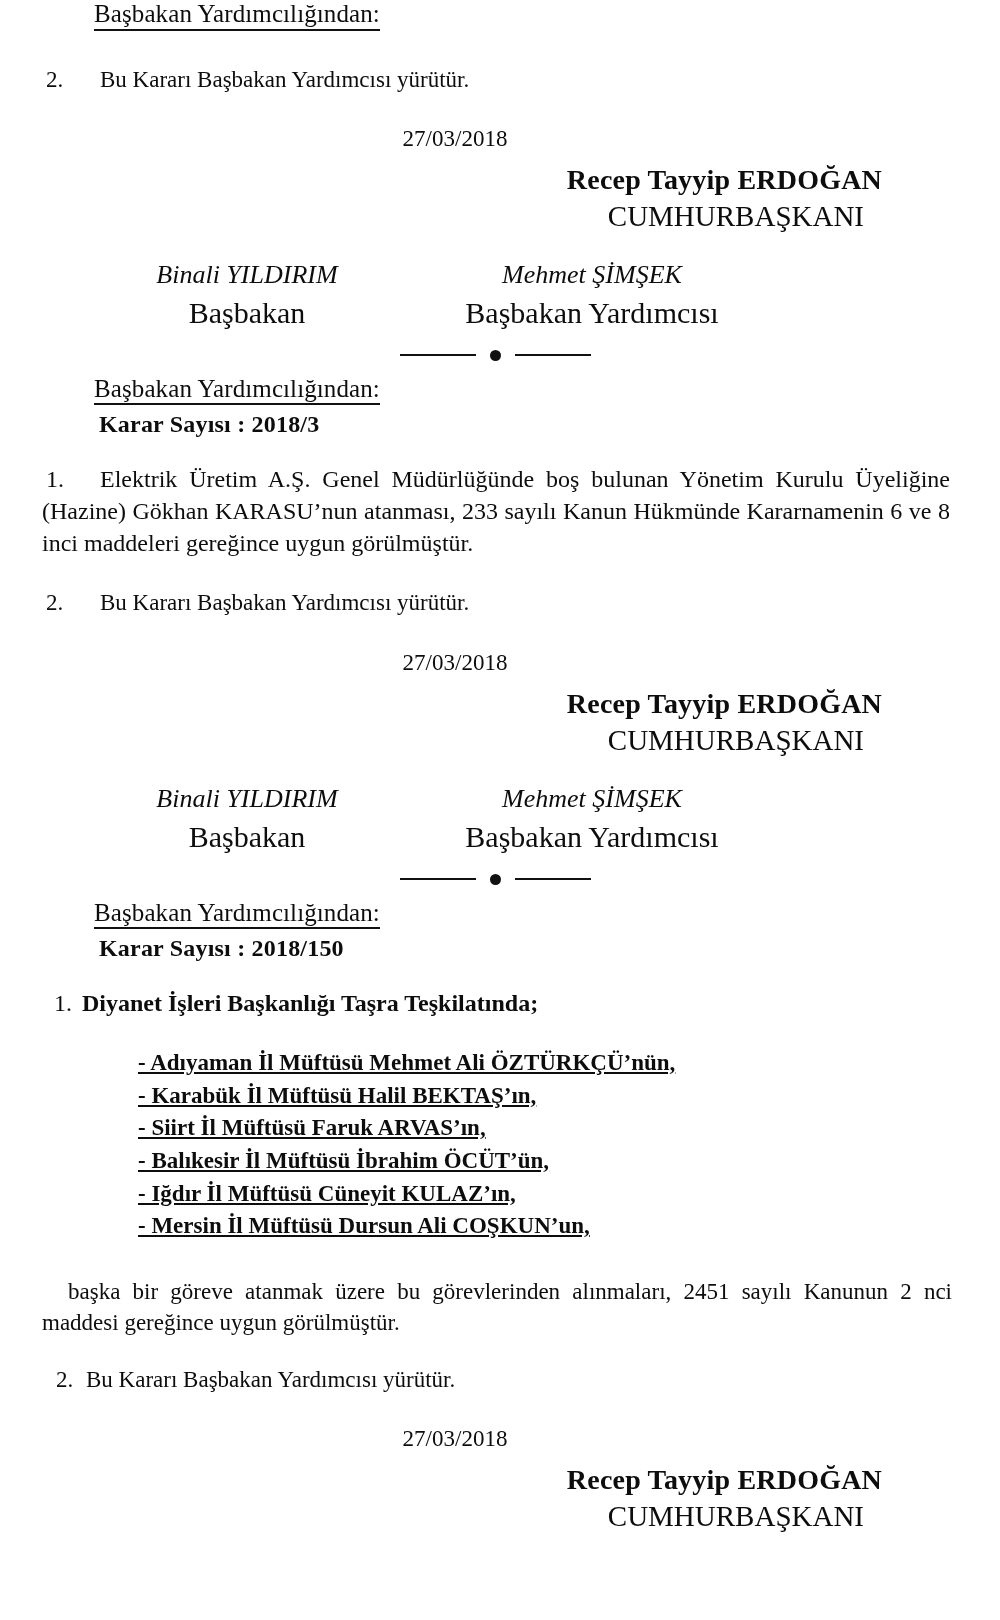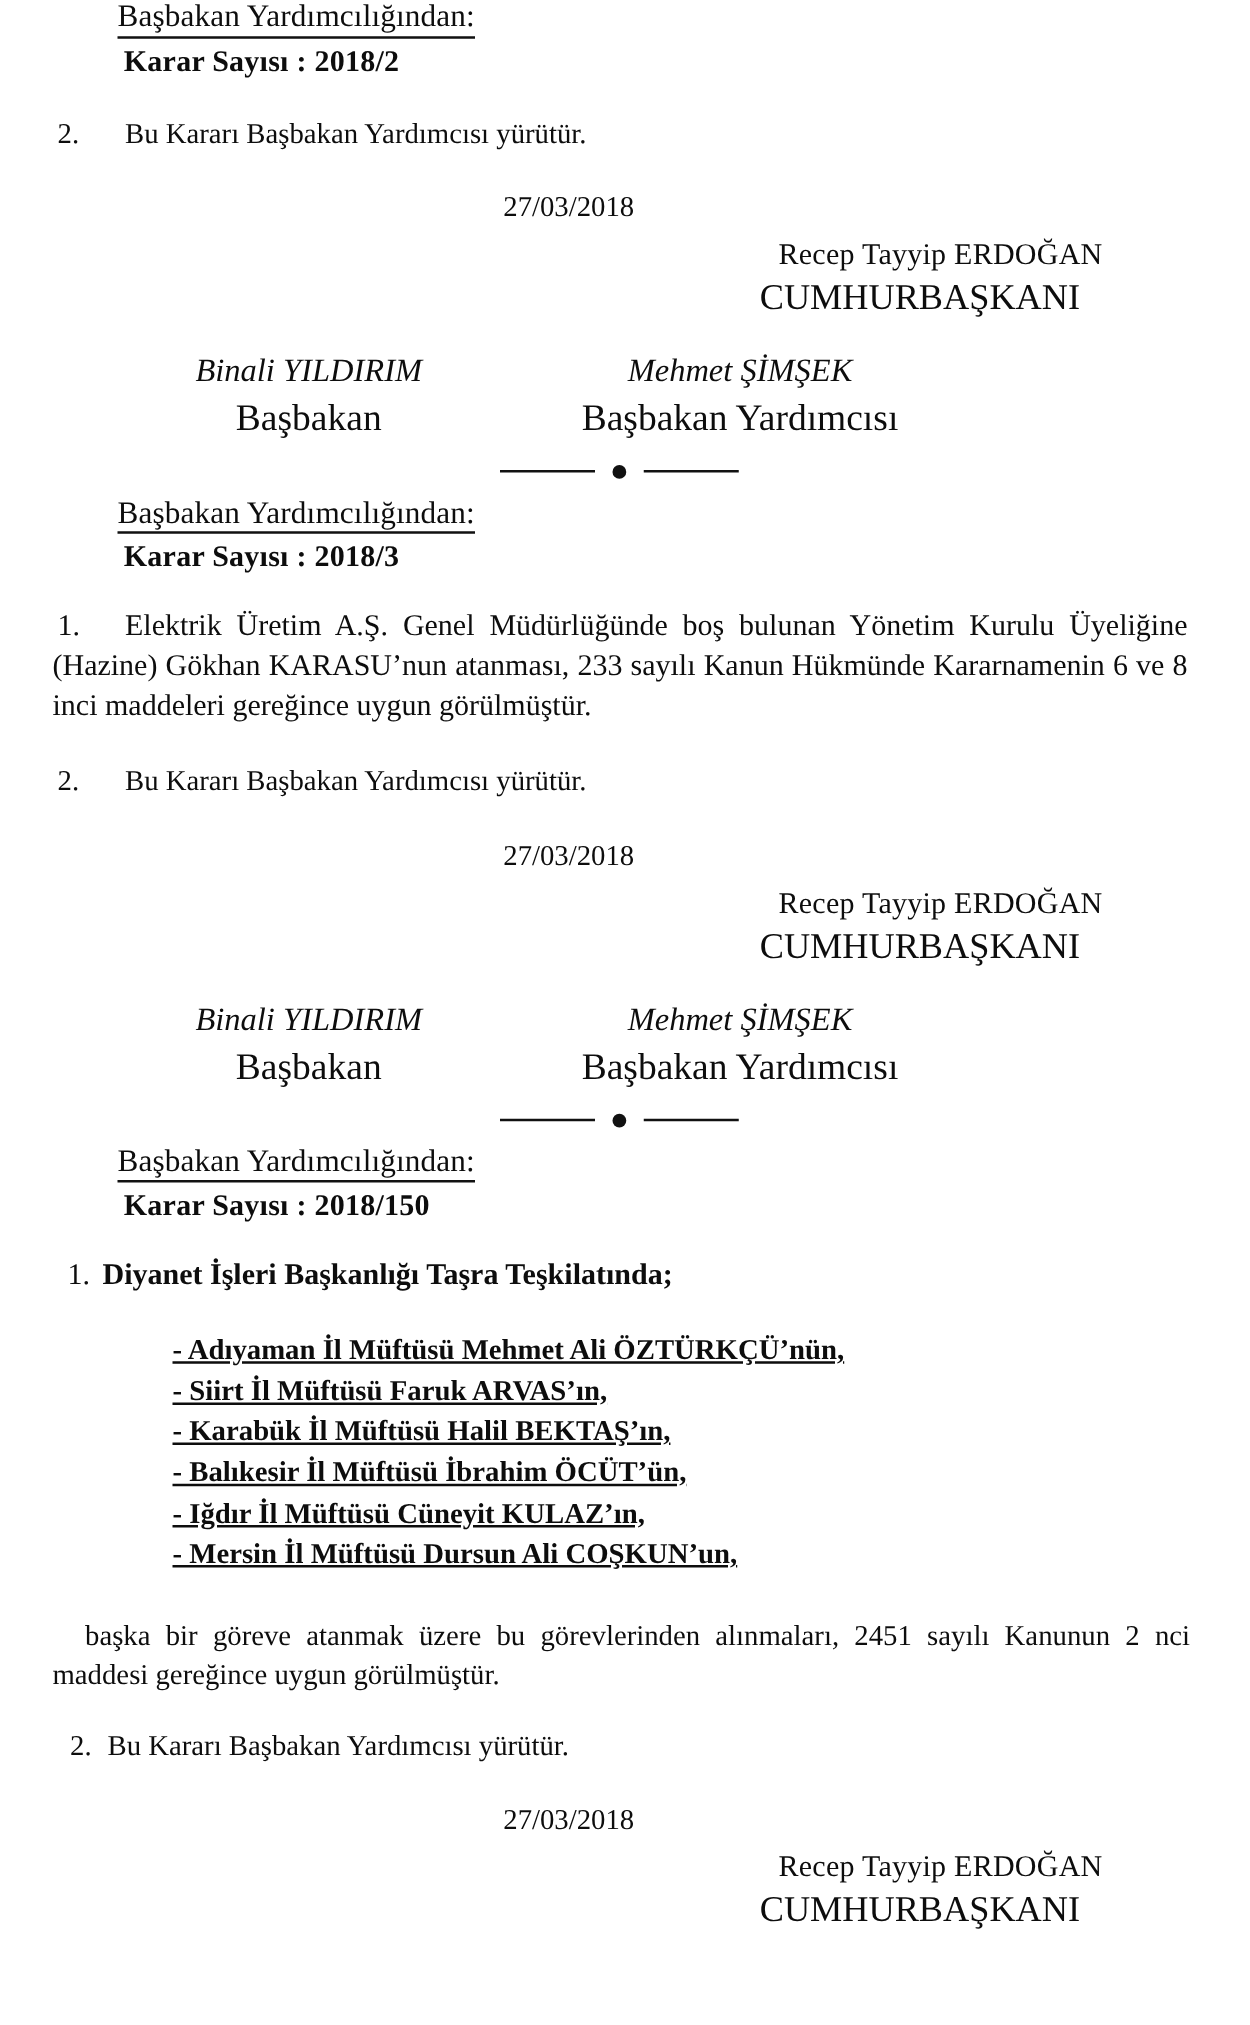--- a/index.html
+++ b/index.html
@@ -77,22 +77,22 @@
     font-size: 23px;
     text-align: center;
     margin: 32px 0 0 0;
     padding-right: 90px;
   }
   .president {
     text-align: right;
     margin: 12px 76px 0 0;
   }
   .president .pname {
-    font-size: 24px;
-    font-weight: normal;
+    font-size: 28px;
+    font-weight: bold;
     letter-spacing: 0.2px;
     display: block;
   }
   .president .ptitle {
     font-size: 29px;
     display: block;
     margin-top: 4px;
     margin-right: 18px;
   }
   .sign-row {
@@ -175,21 +175,20 @@
 </style>
 </head>
 <body>
 
 <div class="page">
 
   <div class="decision-block section-1">
     <div class="heading-wrap">
       <div class="dept-heading">Başbakan Yardımcılığından:</div>
     </div>
-    <div class="karar-no">Karar Sayısı : 2018/2</div>
 
 
     <p class="clause2"><span class="num">2.</span><span>Bu Kararı Başbakan Yardımcısı yürütür.</span></p>
 
     <div class="date-line">27/03/2018</div>
 
     <div class="president">
       <span class="pname">Recep Tayyip ERDOĞAN</span>
       <span class="ptitle">CUMHURBAŞKANI</span>
     </div>
@@ -250,22 +249,22 @@
   <div class="decision-block section-3">
     <div class="heading-wrap">
       <div class="dept-heading">Başbakan Yardımcılığından:</div>
     </div>
     <div class="karar-no">Karar Sayısı : 2018/150</div>
 
     <p class="clause-lead"><span class="num">1.</span><span>Diyanet İşleri Başkanlığı Taşra Teşkilatında;</span></p>
 
     <div class="sub-list">
       <div class="sub-item">- Adıyaman İl Müftüsü Mehmet Ali ÖZTÜRKÇÜ’nün,</div>
+      <div class="sub-item">- Karabük İl Müftüsü Halil BEKTAŞ’ın,</div>
       <div class="sub-item">- Siirt İl Müftüsü Faruk ARVAS’ın,</div>
-      <div class="sub-item">- Karabük İl Müftüsü Halil BEKTAŞ’ın,</div>
       <div class="sub-item">- Balıkesir İl Müftüsü İbrahim ÖCÜT’ün,</div>
       <div class="sub-item">- Iğdır İl Müftüsü Cüneyit KULAZ’ın,</div>
       <div class="sub-item">- Mersin İl Müftüsü Dursun Ali COŞKUN’un,</div>
     </div>
 
     <p class="closing">başka bir göreve atanmak üzere bu görevlerinden alınmaları, 2451 sayılı Kanunun 2 nci maddesi gereğince uygun görülmüştür.</p>
 
     <p class="clause2"><span class="num">2.</span><span>Bu Kararı Başbakan Yardımcısı yürütür.</span></p>
 
     <div class="date-line">27/03/2018</div>

